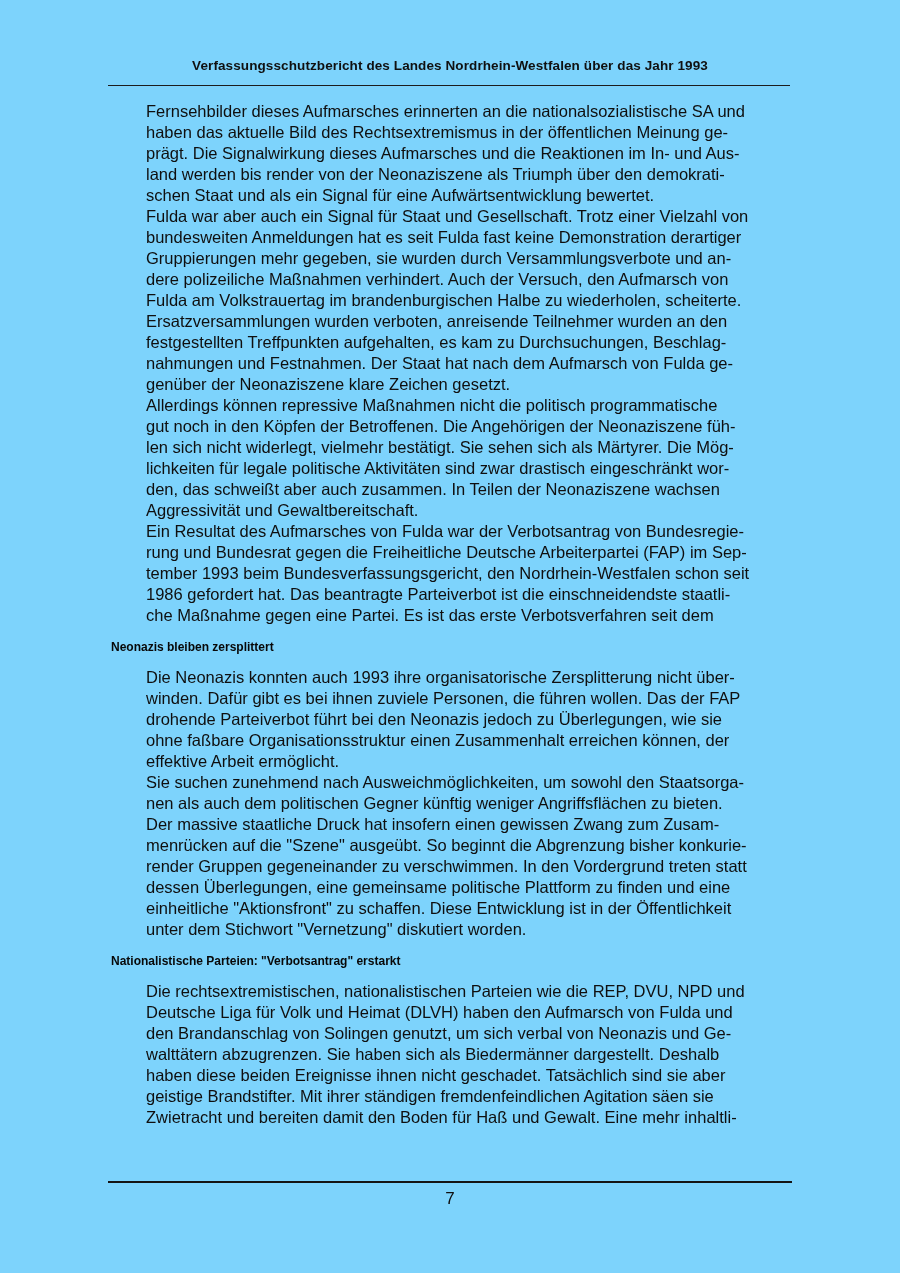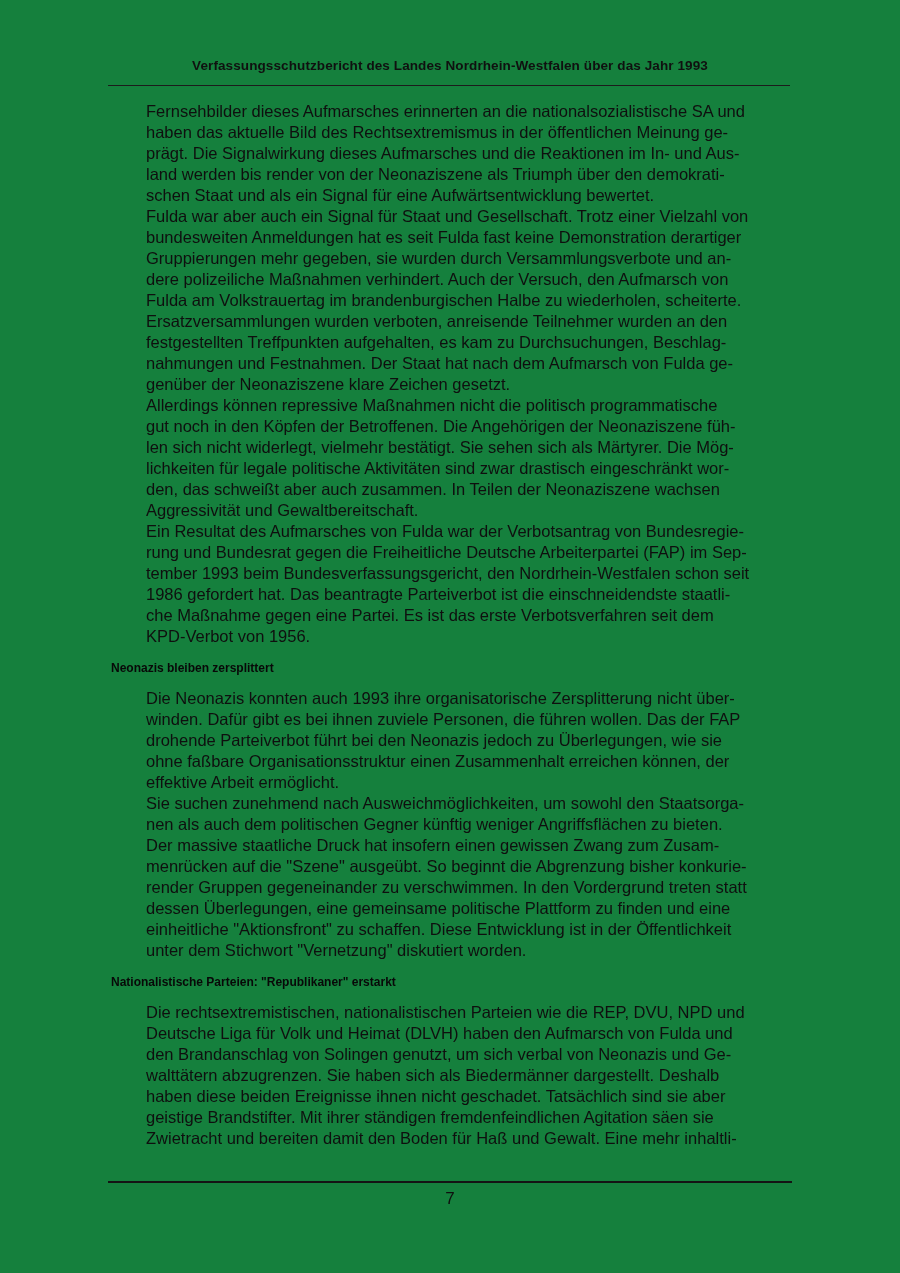--- a/index.html
+++ b/index.html
@@ -4,21 +4,21 @@
 <style>
   html, body {
     margin: 0;
     padding: 0;
     background: #ffffff;
   }
   .page {
     position: relative;
     width: 900px;
     height: 1273px;
-    background: #15803d;
+    background: #7dd3fc;
     color: #0f0f0f;
     font-family: "Liberation Sans", sans-serif;
     overflow: hidden;
   }
   .page-header {
     position: absolute;
     top: 0;
     left: 0;
     width: 100%;
   }
@@ -118,39 +118,38 @@
         <span class="line">gut noch in den Köpfen der Betroffenen. Die Angehörigen der Neonaziszene füh-</span>
         <span class="line">len sich nicht widerlegt, vielmehr bestätigt. Sie sehen sich als Märtyrer. Die Mög-</span>
         <span class="line">lichkeiten für legale politische Aktivitäten sind zwar drastisch eingeschränkt wor-</span>
         <span class="line">den, das schweißt aber auch zusammen. In Teilen der Neonaziszene wachsen</span>
         <span class="line">Aggressivität und Gewaltbereitschaft.</span>
         <span class="line">Ein Resultat des Aufmarsches von Fulda war der Verbotsantrag von Bundesregie-</span>
         <span class="line">rung und Bundesrat gegen die Freiheitliche Deutsche Arbeiterpartei (FAP) im Sep-</span>
         <span class="line">tember 1993 beim Bundesverfassungsgericht, den Nordrhein-Westfalen schon seit</span>
         <span class="line">1986 gefordert hat. Das beantragte Parteiverbot ist die einschneidendste staatli-</span>
         <span class="line">che Maßnahme gegen eine Partei. Es ist das erste Verbotsverfahren seit dem</span>
-        <span class="line">KPD-Verbot von 1956.</span>
       </p>
       <h2 class="section-heading">Neonazis bleiben zersplittert</h2>
       <p class="paragraph">
         <span class="line">Die Neonazis konnten auch 1993 ihre organisatorische Zersplitterung nicht über-</span>
         <span class="line">winden. Dafür gibt es bei ihnen zuviele Personen, die führen wollen. Das der FAP</span>
         <span class="line">drohende Parteiverbot führt bei den Neonazis jedoch zu Überlegungen, wie sie</span>
         <span class="line">ohne faßbare Organisationsstruktur einen Zusammenhalt erreichen können, der</span>
         <span class="line">effektive Arbeit ermöglicht.</span>
         <span class="line">Sie suchen zunehmend nach Ausweichmöglichkeiten, um sowohl den Staatsorga-</span>
         <span class="line">nen als auch dem politischen Gegner künftig weniger Angriffsflächen zu bieten.</span>
         <span class="line">Der massive staatliche Druck hat insofern einen gewissen Zwang zum Zusam-</span>
         <span class="line">menrücken auf die "Szene" ausgeübt. So beginnt die Abgrenzung bisher konkurie-</span>
         <span class="line">render Gruppen gegeneinander zu verschwimmen. In den Vordergrund treten statt</span>
         <span class="line">dessen Überlegungen, eine gemeinsame politische Plattform zu finden und eine</span>
         <span class="line">einheitliche "Aktionsfront" zu schaffen. Diese Entwicklung ist in der Öffentlichkeit</span>
         <span class="line">unter dem Stichwort "Vernetzung" diskutiert worden.</span>
       </p>
-      <h2 class="section-heading">Nationalistische Parteien: "Republikaner" erstarkt</h2>
+      <h2 class="section-heading">Nationalistische Parteien: "Verbotsantrag" erstarkt</h2>
       <p class="paragraph">
         <span class="line">Die rechtsextremistischen, nationalistischen Parteien wie die REP, DVU, NPD und</span>
         <span class="line">Deutsche Liga für Volk und Heimat (DLVH) haben den Aufmarsch von Fulda und</span>
         <span class="line">den Brandanschlag von Solingen genutzt, um sich verbal von Neonazis und Ge-</span>
         <span class="line">walttätern abzugrenzen. Sie haben sich als Biedermänner dargestellt. Deshalb</span>
         <span class="line">haben diese beiden Ereignisse ihnen nicht geschadet. Tatsächlich sind sie aber</span>
         <span class="line">geistige Brandstifter. Mit ihrer ständigen fremdenfeindlichen Agitation säen sie</span>
         <span class="line">Zwietracht und bereiten damit den Boden für Haß und Gewalt. Eine mehr inhaltli-</span>
       </p>
     </div>

